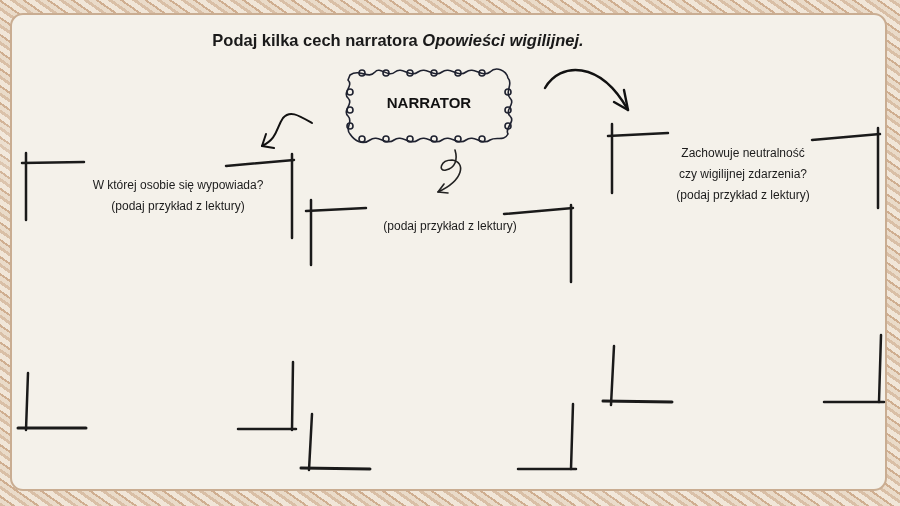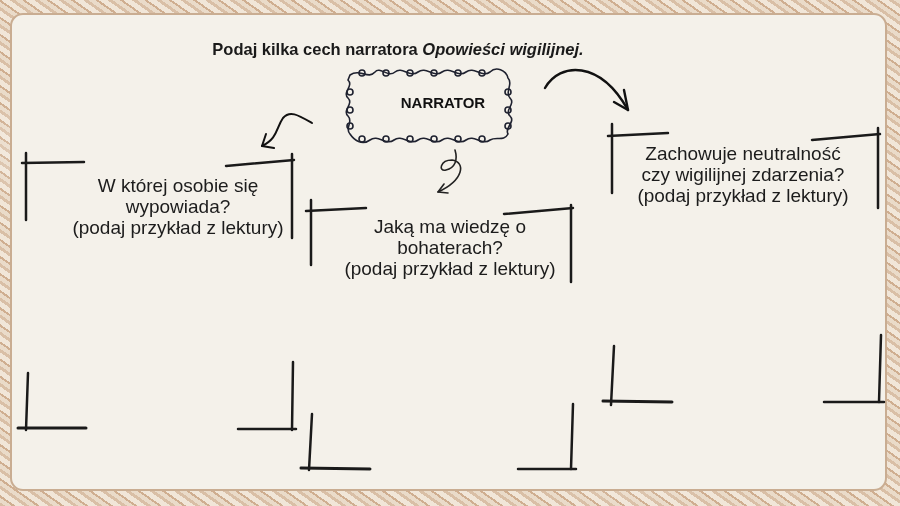--- a/index.html
+++ b/index.html
@@ -10,30 +10,30 @@
         radial-gradient(ellipse at 70% 80%, rgba(255,255,255,0.45) 0 6%, transparent 18%),
         repeating-linear-gradient(35deg, #d9bfa6 0 3px, #eadbc9 3px 7px, #cfae90 7px 9px, #f1e6d8 9px 14px);
       font-family: "Liberation Sans", sans-serif;
     }
     .card {
       position: absolute; left: 10px; top: 13px; width: 877px; height: 478px;
       background: #f4f1ea; border: 2px solid #c9ad92; border-radius: 13px;
       box-sizing: border-box;
     }
     .title {
-      position: absolute; left: 0; width: 796px; top: 40px; text-align: center;
+      position: absolute; left: 0; width: 796px; top: 31px; text-align: center;
       font-size: 16.5px; font-weight: bold; color: #1a1a1a;
     }
     .title i { font-style: italic; }
     .narrator-label {
       position: absolute; left: 350px; top: 94px; width: 158px; text-align: center;
-      font-size: 15px; font-weight: bold; color: #111; padding-left: 14px;
+      font-size: 15px; font-weight: bold; color: #111;
     }
     .q {
-      position: absolute; text-align: center; font-size: 19px; line-height: 21px; color: #1c1c1c;
+      position: absolute; text-align: center; font-size: 12px; line-height: 21px; color: #1c1c1c;
     }
     svg.overlay { position: absolute; left: 0; top: 0; }
   </style>
 </head>
 <body>
 
 <div class="card"></div>
 
 <div class="title">
   <span>Podaj kilka cech narratora </span><i>Opowieści wigilijnej.</i>
@@ -114,21 +114,20 @@
 </svg>
 
 <div class="narrator-label">NARRATOR</div>
 
 <div class="q" style="left:53px; top:175px; width:250px;">
   <div>W której osobie się wypowiada?</div>
   <div>(podaj przykład z lektury)</div>
 </div>
 
 <div class="q" style="left:325px; top:216px; width:250px;">
-  <div>Jaką ma wiedzę o bohaterach?</div>
   <div>(podaj przykład z lektury)</div>
 </div>
 
 <div class="q" style="left:618px; top:143px; width:250px;">
   <div>Zachowuje neutralność</div>
   <div>czy wigilijnej zdarzenia?</div>
   <div>(podaj przykład z lektury)</div>
 </div>
 
 </body></html>

